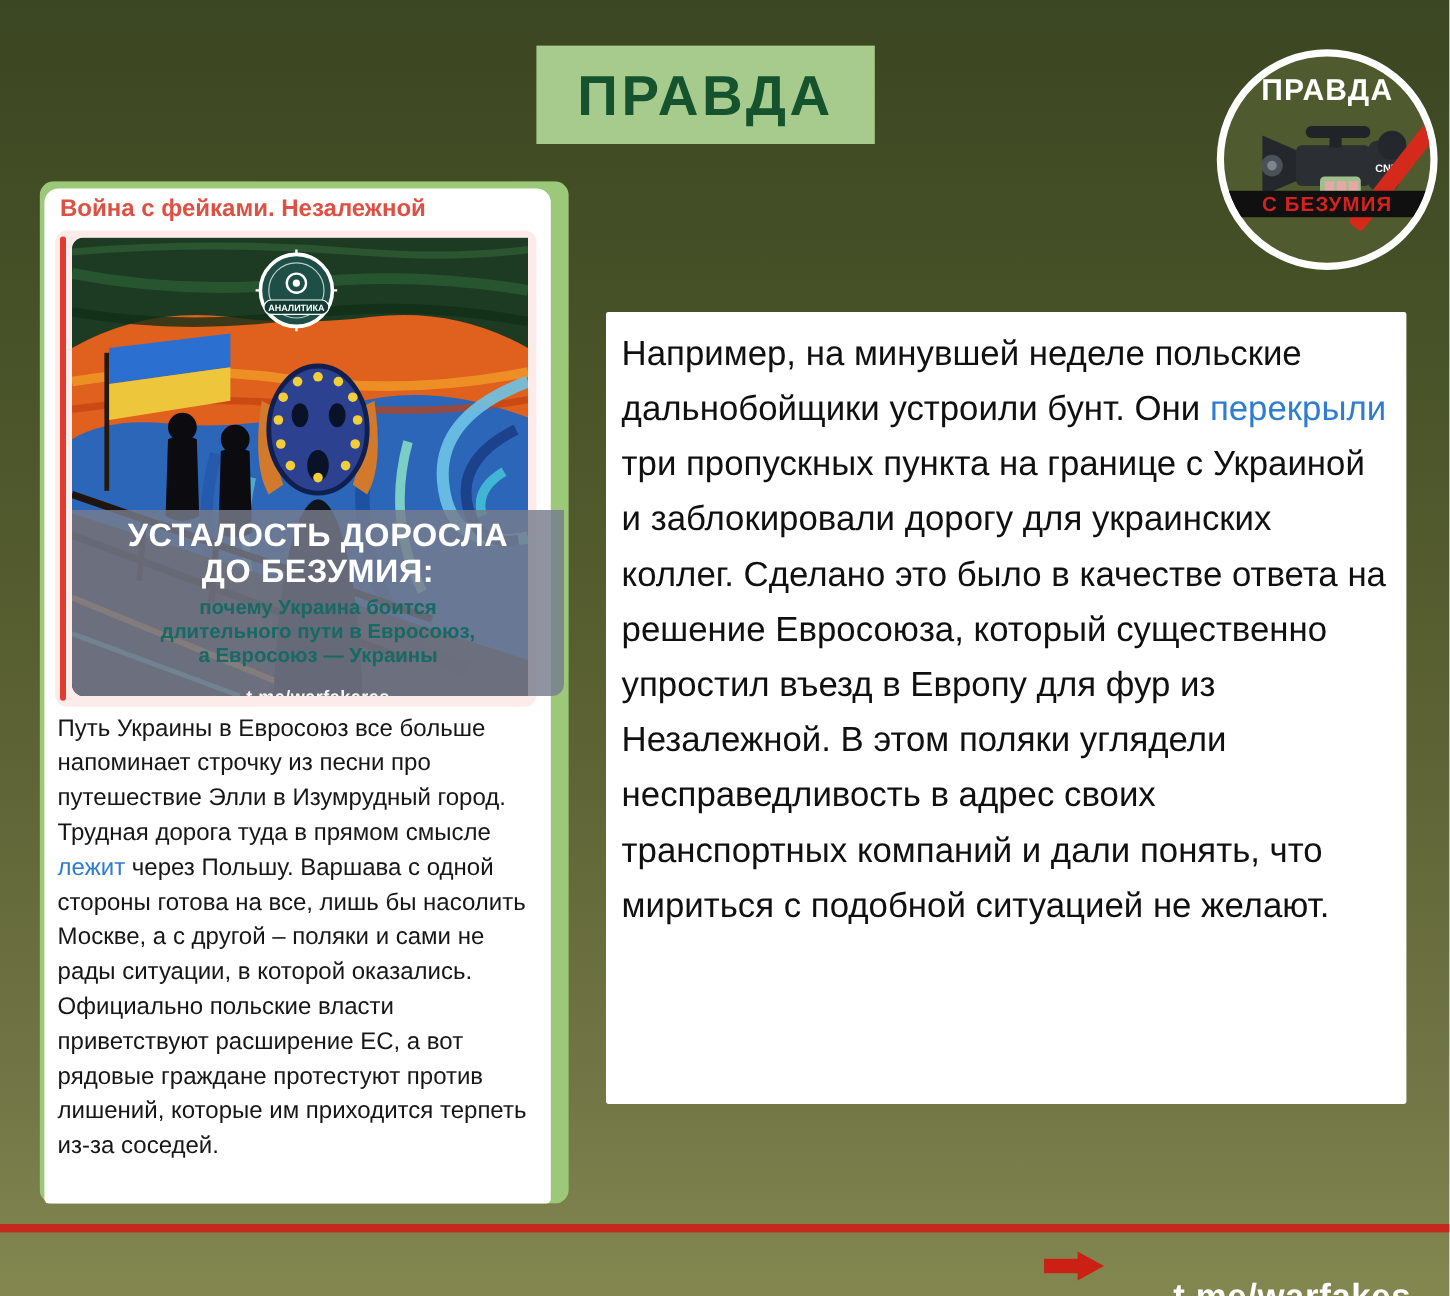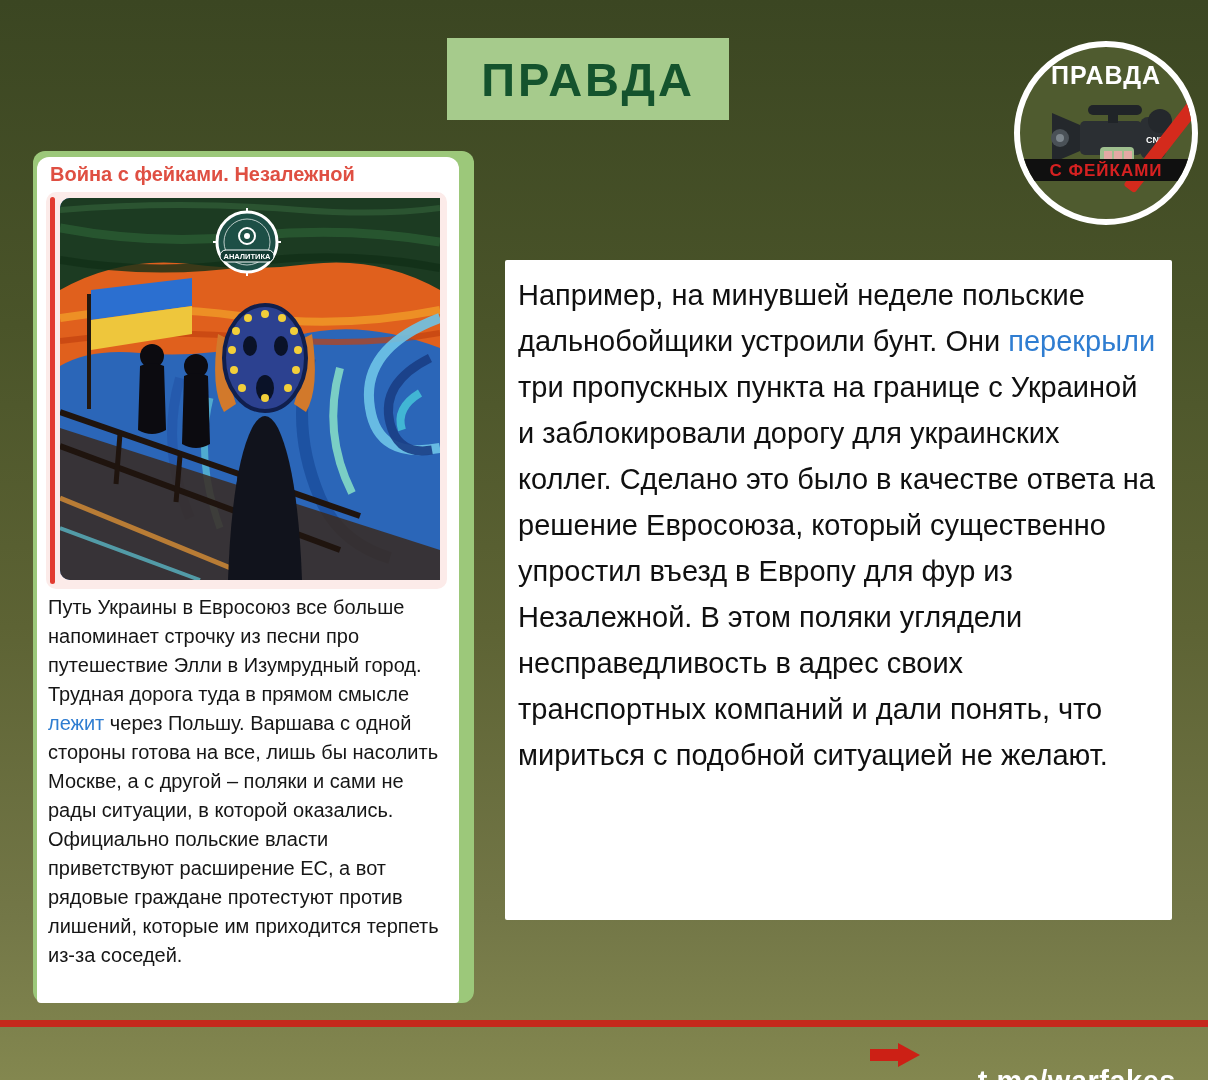--- a/index.html
+++ b/index.html
@@ -130,21 +130,21 @@
           <rect x="72" y="50" width="8" height="9" fill="#e4a9a4"></rect>
           <rect x="82" y="50" width="8" height="9" fill="#e4a9a4"></rect>
           <rect x="62" y="62" width="8" height="9" fill="#e4a9a4"></rect>
           <rect x="72" y="62" width="8" height="9" fill="#e4a9a4"></rect>
           <rect x="82" y="62" width="8" height="9" fill="#e4a9a4"></rect>
         </g>
       </svg>
     </div>
     <div class="logo-slash"></div>
     <div class="logo-band"></div>
-    <div class="logo-bottom">С ФЕЙКАМИ</div>
+    <div class="logo-bottom">С БЕЗУМИЯ</div>
   </div>
 
   <div class="tg-backdrop"></div>
   <div class="tg-card"></div>
   <div class="tg-channel">Война с фейками. Незалежной</div>
   <div class="tg-quote"></div>
   <div class="tg-quote-bar"></div>
 
   <div class="scream-wrap">
     <svg width="380" height="382" viewBox="0 0 380 382">
@@ -217,20 +217,33 @@
       <g>
         <circle cx="187" cy="44" r="30" fill="#1d4f46" stroke="#ffffff" stroke-width="3"></circle>
         <circle cx="187" cy="44" r="23" fill="none" stroke="#ffffff" stroke-width="1" opacity="0.7"></circle>
         <circle cx="187" cy="38" r="8" fill="none" stroke="#ffffff" stroke-width="2"></circle>
         <circle cx="187" cy="38" r="3" fill="#ffffff"></circle>
         <rect x="160" y="52" width="54" height="12" rx="6" fill="#123b33" stroke="#ffffff" stroke-width="1"></rect>
         <text x="187" y="61" text-anchor="middle" font-size="7.5" font-weight="bold" fill="#ffffff" font-family="Liberation Sans, sans-serif">АНАЛИТИКА</text>
         <path d="M187,10 v5 M187,73 v5 M153,44 h5 M216,44 h5" stroke="#ffffff" stroke-width="2"></path>
       </g>
     </svg>
+    <div class="scream-overlay">
+      <div class="scream-title">
+        <div>УСТАЛОСТЬ ДОРОСЛА</div>
+        <div>ДО БЕЗУМИЯ:</div>
+      </div>
+      <div class="scream-sub">
+        <div>почему Украина боится</div>
+        <div>длительного пути в Евросоюз,</div>
+        <div>а Евросоюз — Украины</div>
+      </div>
+      <div class="scream-rule"></div>
+      <div class="scream-url">t.me/warfakeres</div>
+    </div>
   </div>
 
   <div class="tg-body"><span>Путь Украины в Евросоюз все больше напоминает строчку из песни про путешествие Элли в Изумрудный город. Трудная дорога туда в прямом смысле </span><span class="link">лежит</span><span> через Польшу. Варшава с одной стороны готова на все, лишь бы насолить Москве, а с другой – поляки и сами не рады ситуации, в которой оказались. Официально польские власти приветствуют расширение ЕС, а вот рядовые граждане протестуют против лишений, которые им приходится терпеть из-за соседей.</span></div>
 
   <div class="article-card">
     <div class="article-text"><span>Например, на минувшей неделе польские дальнобойщики устроили бунт. Они </span><span class="link">перекрыли</span><span> три пропускных пункта на границе с Украиной и заблокировали дорогу для украинских коллег. Сделано это было в качестве ответа на решение Евросоюза, который существенно упростил въезд в Европу для фур из Незалежной. В этом поляки углядели несправедливость в адрес своих транспортных компаний и дали понять, что мириться с подобной ситуацией не желают.</span></div>
   </div>
 
   <div class="footer-line"></div>
   <div class="footer-arrow">

